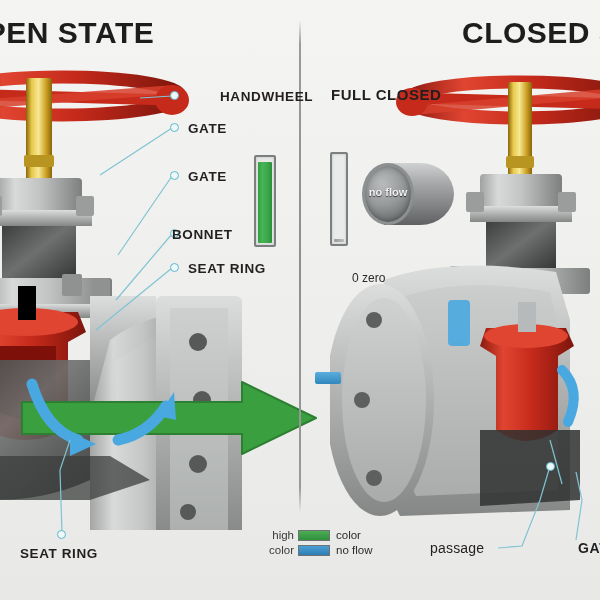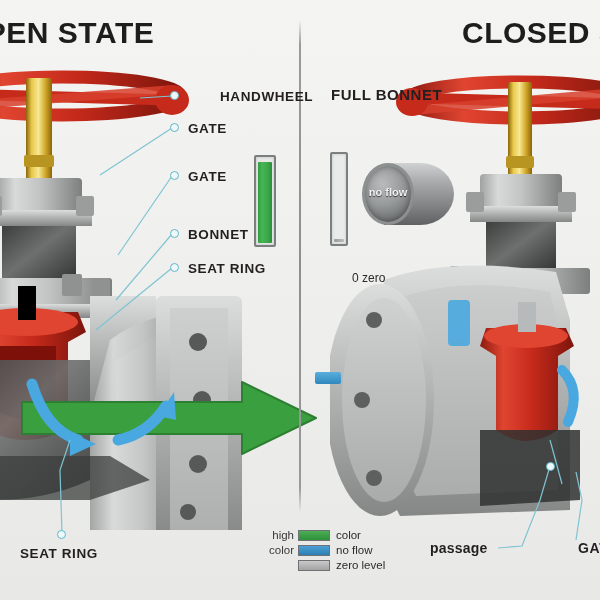--- a/index.html
+++ b/index.html
@@ -25,21 +25,21 @@
 
   
   #divider{position:absolute;left:299px;top:20px;width:2px;height:492px;
     background:linear-gradient(180deg,rgba(150,150,150,0) 0%,#9a9a9a 5%,#8e8e8e 50%,#9a9a9a 95%,rgba(150,150,150,0) 100%);}
 
   
   .callout{
     position:absolute;font-size:13.5px;font-weight:700;color:#231f20;
     letter-spacing:0.6px;white-space:nowrap;
   }
-  .callout.lower{font-weight:700;letter-spacing:0.2px;font-size:14px;}
+  .callout.lower{font-weight:400;letter-spacing:0.2px;font-size:14px;}
   .dot{
     position:absolute;width:9px;height:9px;border-radius:50%;
     border:1.6px solid #5fb8c9;background:#eef7f9;box-sizing:border-box;
   }
   
   .bar-frame{
     position:absolute;box-sizing:border-box;
     border:2px solid #7b7f80;background:#e7e9e8;border-radius:2px;
     box-shadow:inset 0 0 3px rgba(0,0,0,.18);
   }
@@ -237,34 +237,34 @@
   <div class="dot" style="left:170px;top:91px;"></div>
   <div class="callout" style="left:188px;top:89px;margin-left:32px;">HANDWHEEL</div>
 
   <div class="dot" style="left:170px;top:123px;"></div>
   <div class="callout" style="left:188px;top:121px;">GATE</div>
 
   <div class="dot" style="left:170px;top:171px;"></div>
   <div class="callout" style="left:188px;top:169px;">GATE</div>
 
   <div class="dot" style="left:170px;top:229px;"></div>
-  <div class="callout" style="left:188px;top:227px;">BONNET</div>
+  <div class="callout" style="left:172px;top:227px;">BONNET</div>
 
   <div class="dot" style="left:170px;top:263px;"></div>
   <div class="callout" style="left:188px;top:261px;">SEAT RING</div>
 
   <div class="dot" style="left:57px;top:530px;"></div>
   <div class="callout" style="left:20px;top:546px;">SEAT RING</div>
 
   <div class="bar-frame" style="left:254px;top:155px;width:22px;height:92px;">
     <div class="bar-fill green" id="fill-open" style="height: 80.96px;"></div>
   </div>
 
   <div id="full-closed">
-    <div>FULL BONNET</div>
+    <div>FULL CLOSED</div>
   </div>
 
   <div class="bar-frame" style="left:330px;top:152px;width:18px;height:94px;background:#e9ebea;">
     <div class="bar-fill gray" id="fill-closed" style="height: 3px;"></div>
   </div>
   <div class="small-label" style="left:352px;top:232px;font-weight:400;">0 zero</div>
 
   <div id="cyl">
     <div class="cyl-body"></div>
     <div class="cyl-cap"></div>
@@ -286,20 +286,15 @@
     <div class="legend-row">
       <span class="legend-left">high</span>
       <span class="swatch sw-green"></span>
       <span class="legend-right">color</span>
     </div>
     <div class="legend-row">
       <span class="legend-left">color</span>
       <span class="swatch sw-blue"></span>
       <span class="legend-right">no flow</span>
     </div>
-    <div class="legend-row">
-      <span class="legend-left"></span>
-      <span class="swatch sw-gray"></span>
-      <span class="legend-right">zero level</span>
-    </div>
   </div>
 
 </div>
 
 </body></html>

